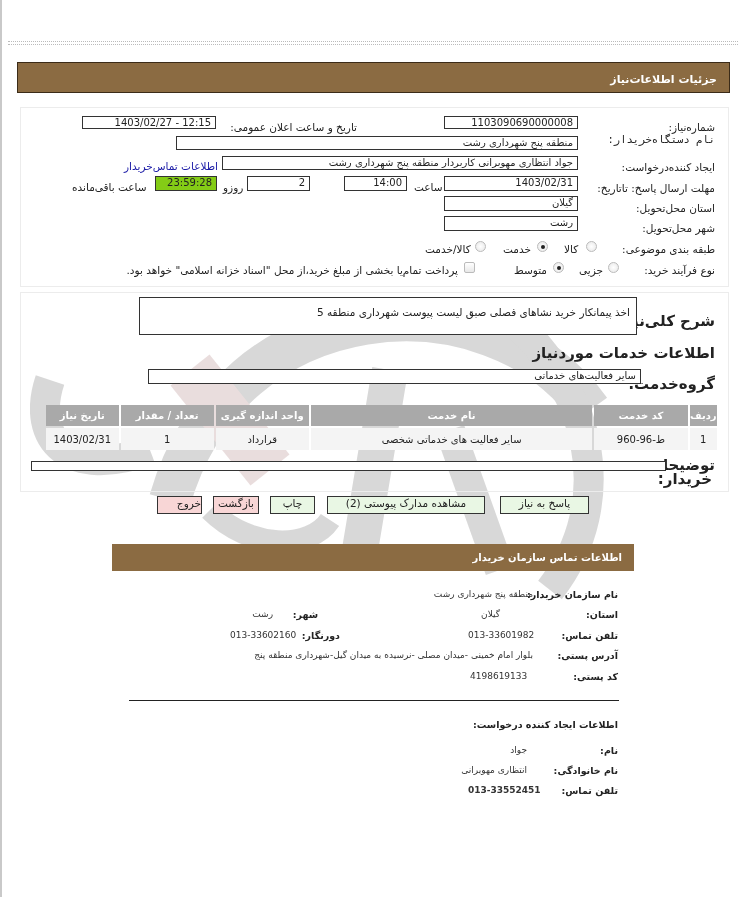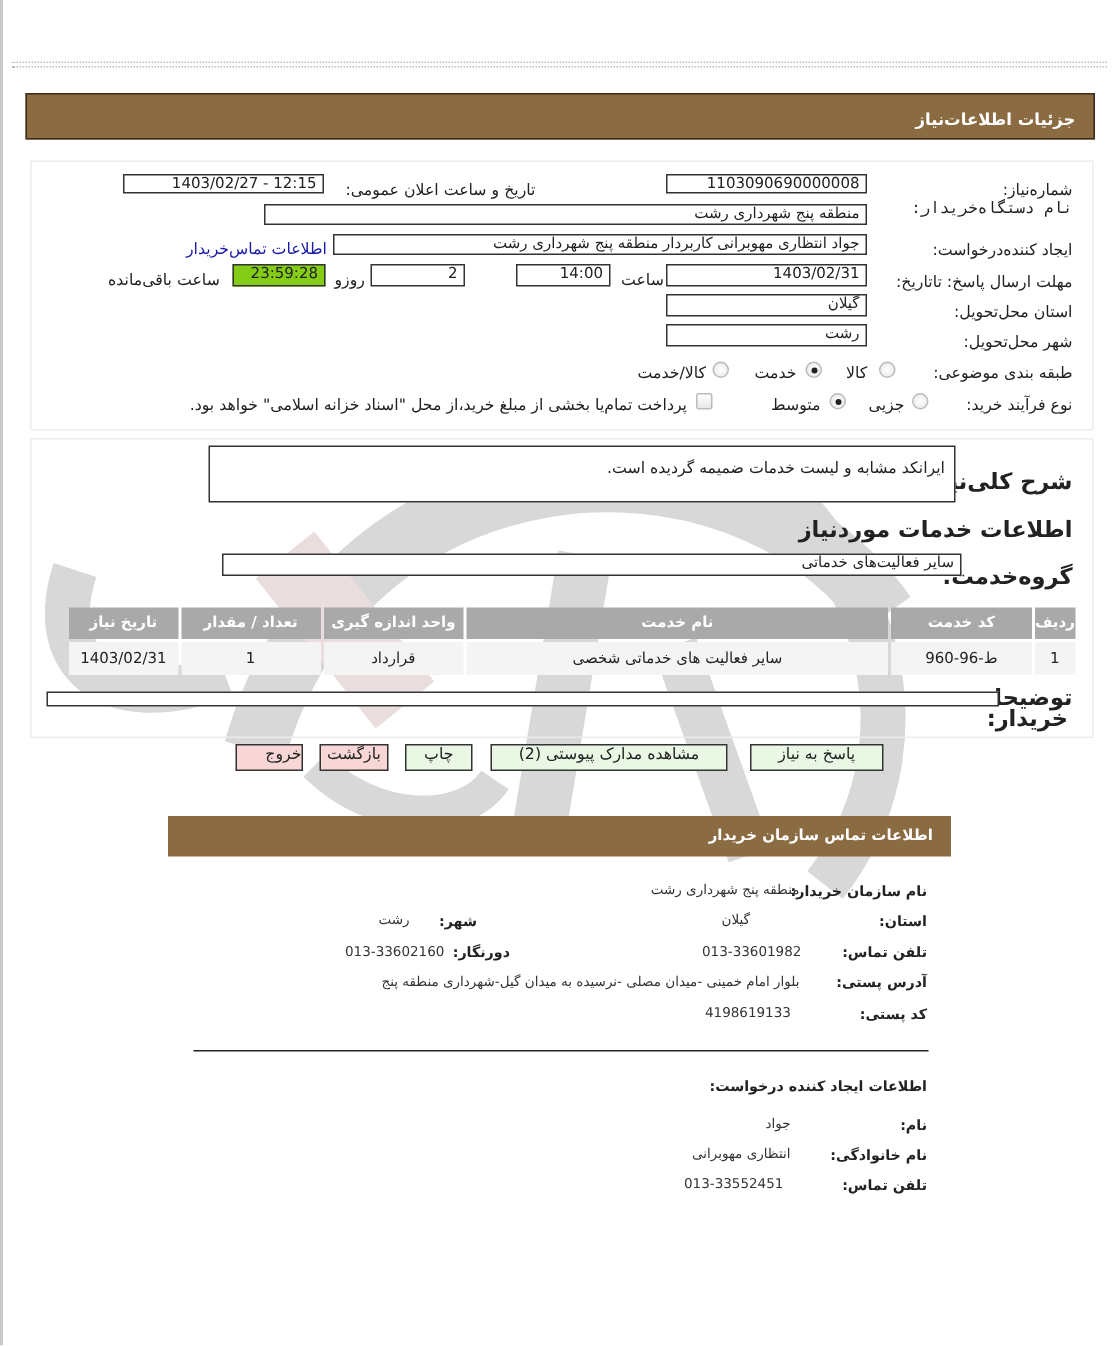--- a/index.html
+++ b/index.html
@@ -112,21 +112,21 @@
 <div class="lbl" style="right:30px; top:264px;">نوع فرآیند خرید:</div>
 <div class="radio" style="left:608px; top:262px;"></div>
 <div class="lbl" style="left:579px; top:264px;">جزیی</div>
 <div class="radio on" style="left:553px; top:262px;"></div>
 <div class="lbl" style="left:514px; top:264px;">متوسط</div>
 <div class="check" style="left:464px; top:262px;"></div>
 <div class="lbl" style="right:287px; top:264px;">پرداخت تمام‌یا بخشی از مبلغ خرید،از محل "اسناد خزانه اسلامی" خواهد بود.</div>
 
 <div class="lbl b" style="right:30px; top:312px;">شرح کلی‌نیاز:</div>
 <div class="desc-box">
-  <div>ایرانکد مشابه و لیست خدمات ضمیمه گردیده است.</div>
+  <div>اخذ پیمانکار خرید نشاهای فصلی صبق لیست پیوست شهرداری منطقه 5</div>
 </div>
 
 <div class="lbl b" style="right:30px; top:344px;">اطلاعات خدمات موردنیاز</div>
 
 <div class="lbl b" style="right:30px; top:375px;">گروه‌خدمت:</div>
 <div class="fld" style="left:148px; top:369px; width:493px; height:15px;">سایر فعالیت‌های خدماتی</div>
 
 <table class="svc">
   <thead>
     <tr>
@@ -185,13 +185,13 @@
 
 <div class="ci-lbl" style="right:127px; top:719px;">اطلاعات ایجاد کننده درخواست:</div>
 
 <div class="ci-lbl" style="right:127px; top:745px;">نام:</div>
 <div class="ci-val" style="right:218px; top:745px;">جواد</div>
 
 <div class="ci-lbl" style="right:127px; top:765px;">نام خانوادگی:</div>
 <div class="ci-val" style="right:218px; top:765px;">انتظاری مهوبرانی</div>
 
 <div class="ci-lbl" style="right:127px; top:785px;">تلفن تماس:</div>
-<div class="ci-val ltr" style="left:456px; top:785px;">013-33552451</div>
+<div class="ci-val ltr" style="left:468px; top:785px;font-weight:bold;">013-33552451</div>
 
 </body></html>

